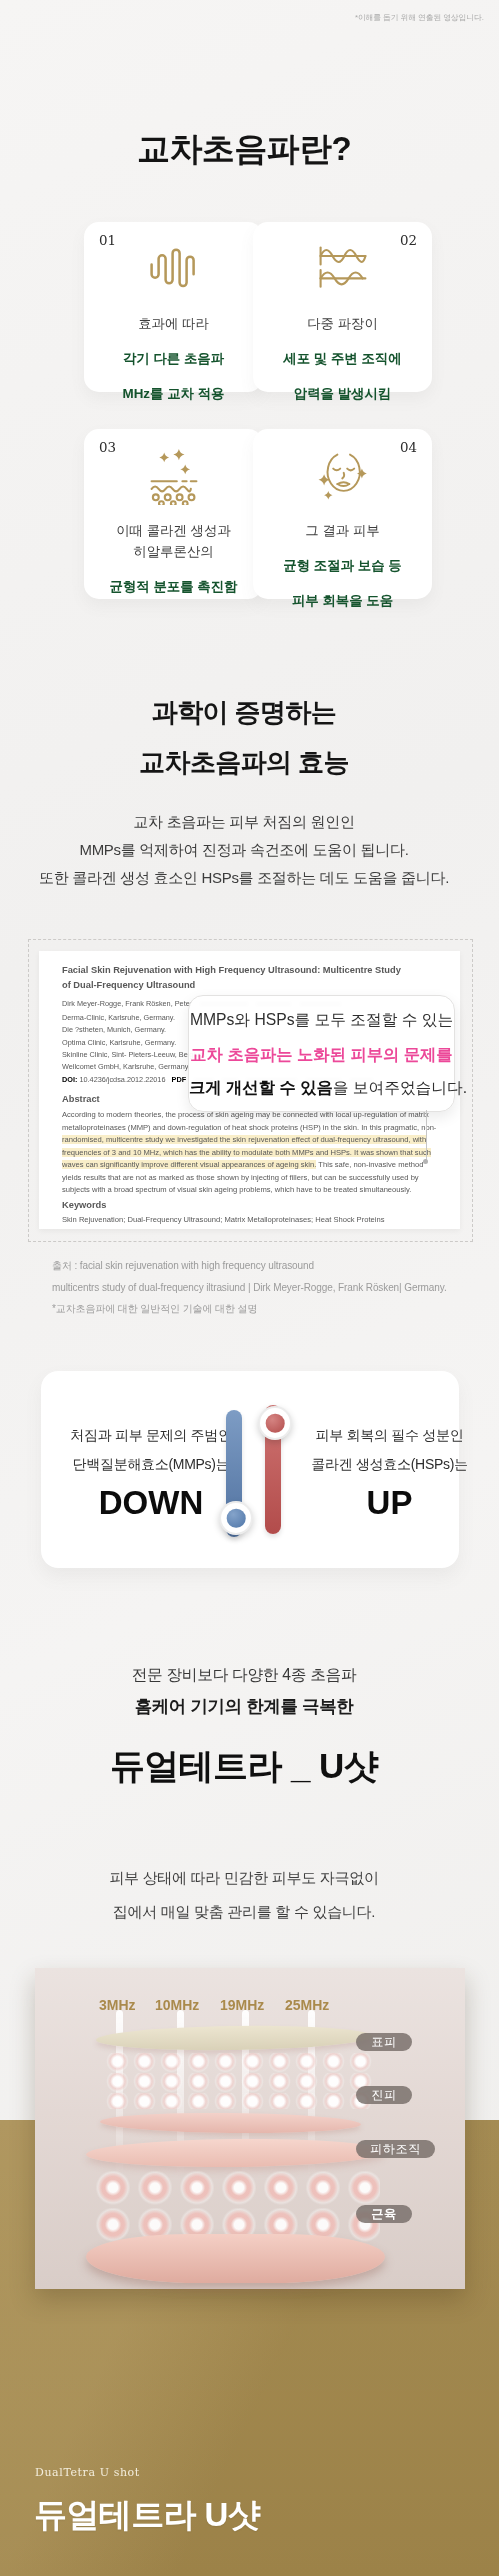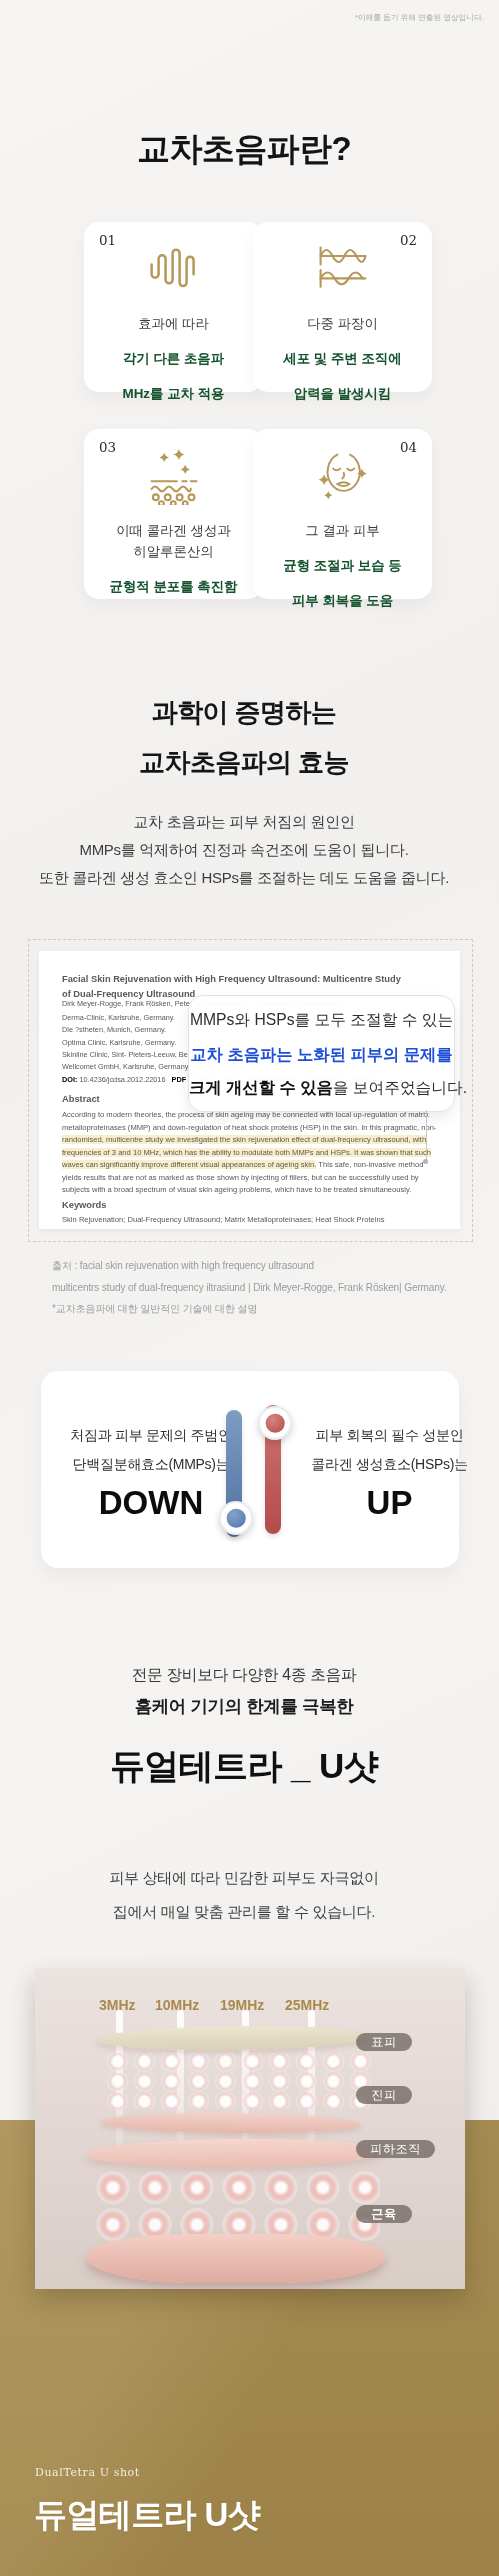--- a/index.html
+++ b/index.html
@@ -18,32 +18,32 @@
   .card .txt{position:absolute;top:91px;left:0;width:100%;text-align:center;font-size:13.4px;line-height:21px;color:#3c3c3c;}
   .card .txt .b{font-weight:700;color:#14532d;margin-top:14px;}
   .card .txt div{white-space:nowrap;}
   
   .s2-t{font-size:26px;font-weight:700;color:#151515;letter-spacing:-0.6px;}
   .s2-b{font-size:15px;color:#3c3c3c;letter-spacing:-0.3px;}
   
   .dotbox{left:28px;top:939px;width:443px;height:301px;border:0.6px dashed #cccac8;}
   .paper{left:39px;top:951px;width:421px;height:278px;background:#fff;box-shadow:0 1.7px 5.8px rgba(0,0,0,.05);}
   .paper .in{position:absolute;left:23px;color:#585858;}
-  .pt{font-size:9.3px;font-weight:700;color:#101010;white-space:nowrap;margin-top:9px;}
+  .pt{font-size:9.3px;font-weight:700;color:#101010;white-space:nowrap;}
   .pa{font-size:7.3px;color:#555;}
   .ph{font-size:9.3px;font-weight:700;color:#161616;}
   .pbody{width:376px;font-size:7.6px;line-height:12.5px;color:#585858;}
   mark{background:#f9eec9;color:inherit;}
   .blob{display:inline-block;height:5.8px;border-radius:2.3px;background:#d4d4d4;filter:blur(1.5px);vertical-align:middle;margin-left:4.6px;}
   
   .bubble{left:188px;top:995px;width:265px;height:115px;background:rgba(255,255,255,.95);
           border:0.6px solid #e3e2e1;border-radius:15px;box-shadow:0 5.8px 14px rgba(0,0,0,.08);}
   .bubble div{position:absolute;left:0;width:100%;text-align:center;white-space:nowrap;}
   .bl1{top:14px;font-size:15.7px;color:#2f2f2f;}
-  .bl2{top:48px;font-size:16.3px;font-weight:700;color:#1d4ed8;}
+  .bl2{top:48px;font-size:16.3px;font-weight:700;color:#ec4899;}
   .bl3{top:81px;font-size:15.7px;color:#2f2f2f;}
   .bl3 .b{font-size:16.3px;font-weight:700;color:#111;}
   .ptr-line{left:426px;top:1110px;width:0.9px;height:50px;background:#c6c6c6;}
   .ptr-dot{left:423px;top:1159px;width:5.2px;height:5.2px;border-radius:50%;background:#b3b3b3;}
   .src{left:52px;top:1255px;font-size:10px;line-height:21.5px;color:#9b9b9b;letter-spacing:-0.1px;}
   
   .du-card{left:41px;top:1371px;width:418px;height:197px;background:#fff;border-radius:17.4px;box-shadow:0 8.1px 17.4px rgba(120,115,110,.08);}
   .du-col{position:absolute;text-align:center;}
   .du-line{font-size:14px;color:#2e2e2e;line-height:29px;white-space:nowrap;letter-spacing:-0.3px;}
   .du-big{font-size:33px;font-weight:800;color:#0c0c0c;letter-spacing:0px;margin-top:4.6px;}

